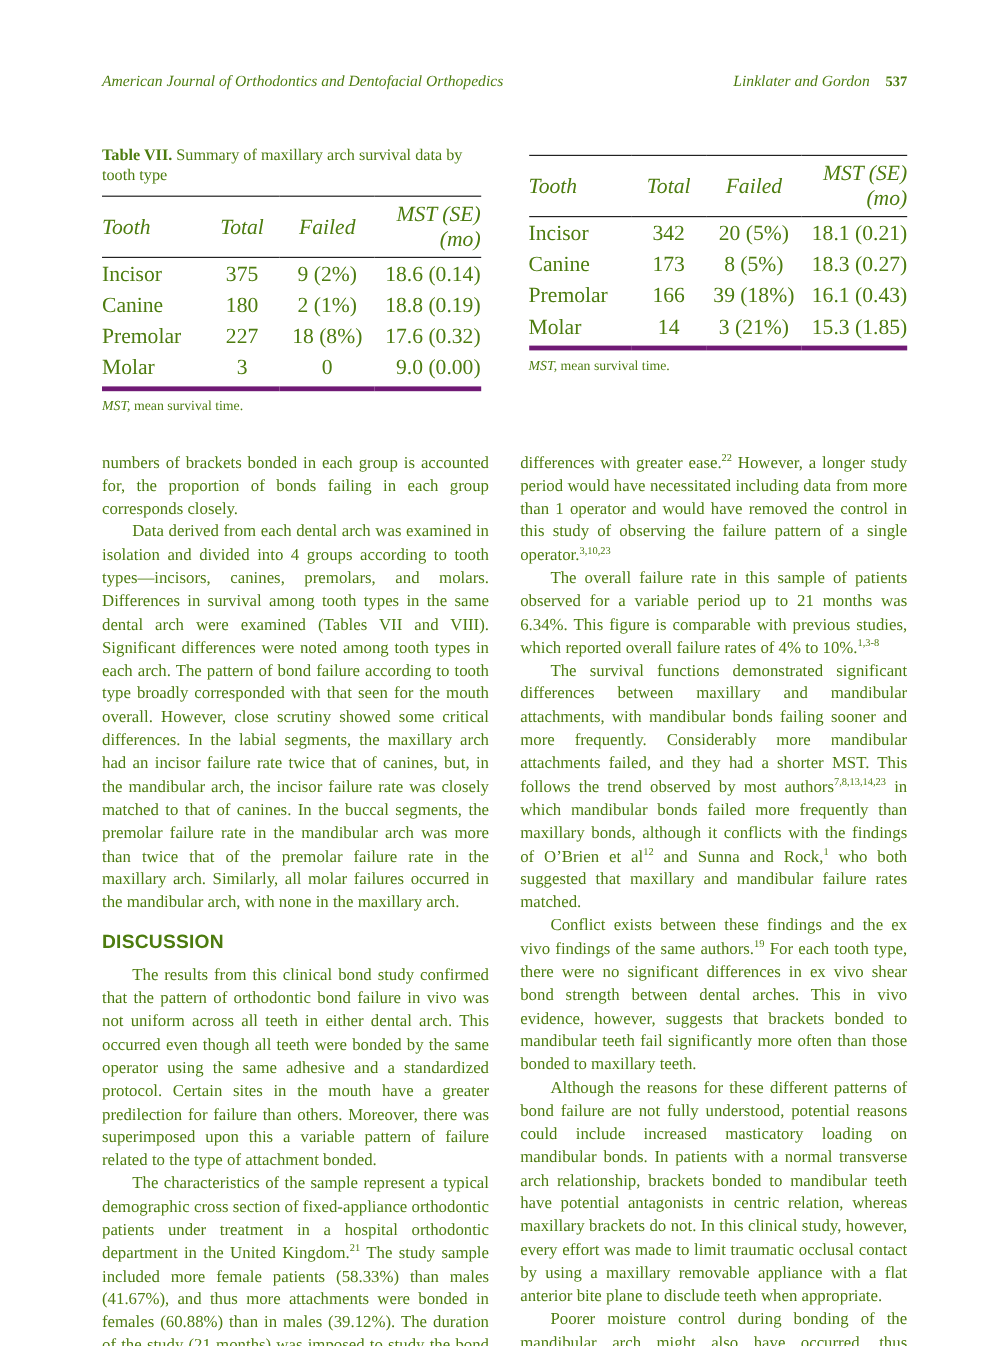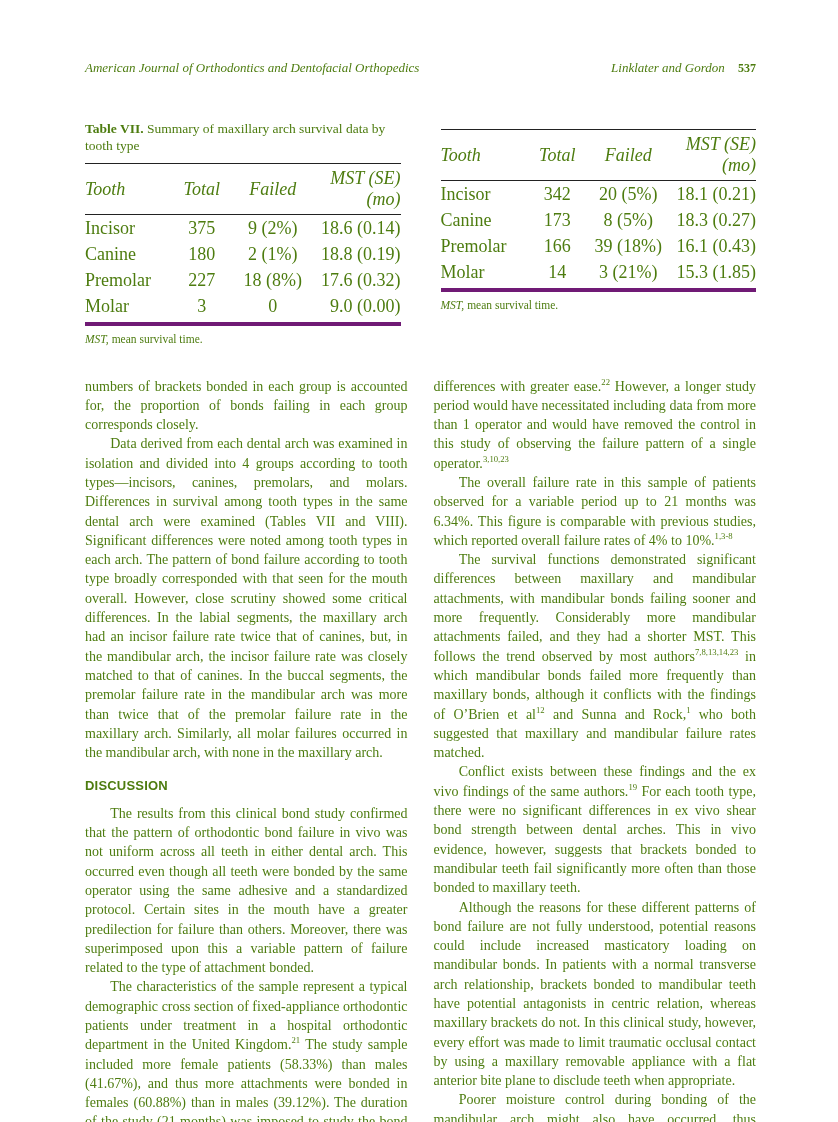--- a/index.html
+++ b/index.html
@@ -111,21 +111,21 @@
   .col p.indent {
     text-indent: 1.8em;
   }
   .col sup {
     font-size: 0.62em;
     line-height: 0;
     vertical-align: super;
   }
   h2.section-heading {
     font-family: "Liberation Sans", "DejaVu Sans", sans-serif;
-    font-size: 13px;
+    font-size: 16px;
     font-weight: bold;
     letter-spacing: 0.2px;
     margin: 14px 0 8px 0;
     text-align: left;
   }
 </style>
 </head>
 <body>
 
 <div class="page">

